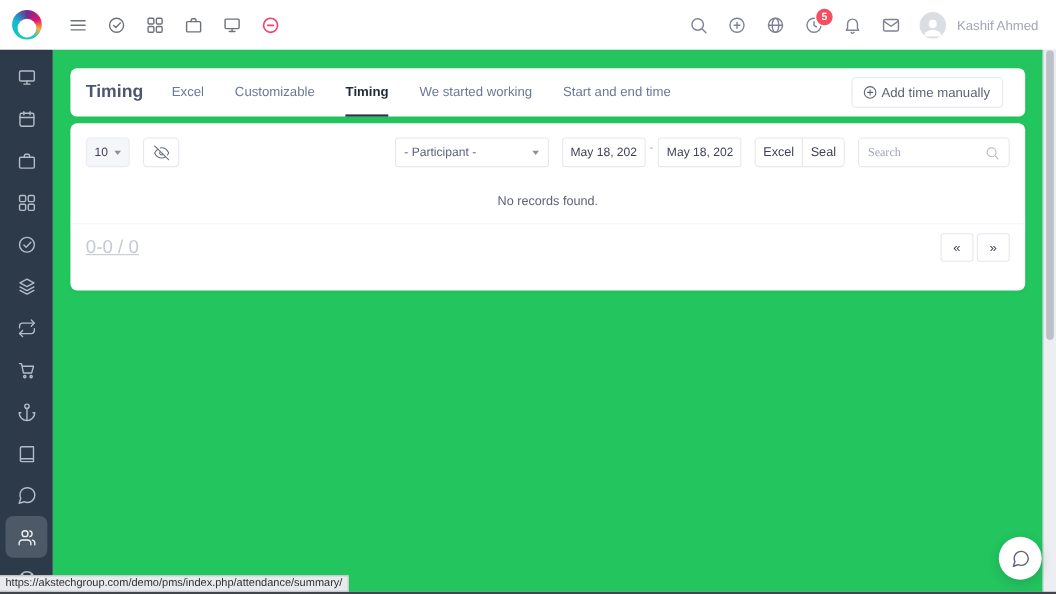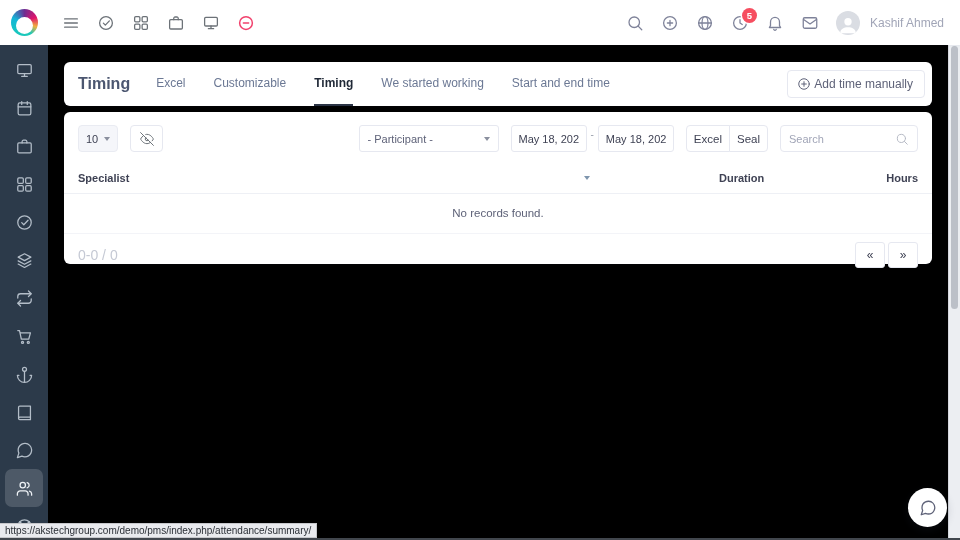--- a/index.html
+++ b/index.html
@@ -31,29 +31,29 @@
 
   
   .sidebar { position:absolute; left:0; top:45px; width:48px; bottom:0; background:#2c3a4a; z-index:20;
              display:flex; flex-direction:column; align-items:center; padding-top:6px; }
   .sb-item { width:38px; height:38px; border-radius:7px; display:flex; align-items:center; justify-content:center;
              color:#b3bdc8; cursor:pointer; flex:0 0 auto; }
   .sb-item svg.ic { width:19px; height:19px; stroke-width:1.6; }
   .sb-item.active { background:rgba(255,255,255,.16); color:#eef2f6; }
 
   
-  .main { position:absolute; left:48px; top:45px; right:12px; bottom:2px; background:#000000; z-index:10; }
+  .main { position:absolute; left:48px; top:45px; right:12px; bottom:2px; background:#22c55e; z-index:10; }
   .card { position:absolute; left:16px; right:16px; background:#fff; border-radius:6px; box-shadow:0 1px 2px rgba(76,87,125,.05); }
 
   
   .tabs-card { top:17px; height:44px; display:flex; align-items:center; }
   .page-title { font-size:16px; color:#4b5670; margin:0 26px 0 14px; }
   .tab { font-size:12px; color:#6b7894; margin-right:28px; height:44px; line-height:43px; cursor:pointer; white-space:nowrap; }
   .tab.active { color:#1f2836; font-weight:bold; border-bottom:2px solid #2b3445; }
-  .add-btn { margin-left:auto; margin-right:7px; height:28px; padding:0 11px 0 9px; display:flex; align-items:center; gap:3px;
+  .add-btn { margin-left:auto; margin-right:20px; height:28px; padding:0 11px 0 9px; display:flex; align-items:center; gap:3px;
              background:#fff; border:1px solid #e6e8f0; border-radius:4px; font-size:12px; color:#5e6278; cursor:pointer;
              font-family:"Liberation Sans", sans-serif; white-space:nowrap; }
 
   
   .table-card { top:67px; height:152px; }
   .filters { display:flex; align-items:center; padding:13px 14px 12px; }
   .page-size { height:27px; min-width:38px; padding:0 7px; display:flex; align-items:center; gap:6px; justify-content:center;
                background:#f5f6fa; border:1px solid #e9ebf2; border-radius:4px; font-size:11px; color:#3f4254; cursor:pointer; }
   .eye-btn { width:33px; height:27px; margin-left:12px; border:1px solid #e6e8f0; border-radius:4px; background:#fff;
              display:flex; align-items:center; justify-content:center; color:#6c7278; cursor:pointer; }
@@ -64,34 +64,34 @@
   .date-input { width:76px; height:27px; margin-left:12px; border:1px solid #e6e8f0; border-radius:3px; font-size:11px;
                 color:#3f4254; padding:0 7px; background:#fff; font-family:"Liberation Sans", sans-serif; outline:none; }
   .date-sep { font-size:10px; color:#9aa0ac; margin-left:4px; margin-right:-8px; align-self:flex-start; line-height:20px; }
   .btn-group { display:flex; margin-left:12px; }
   .grp-btn { height:27px; padding:0 7px; font-size:11.5px; color:#3f4254; background:#fff; border:1px solid #e6e8f0;
              cursor:pointer; font-family:"Liberation Sans", sans-serif; }
   .grp-btn:first-child { border-radius:4px 0 0 4px; }
   .grp-btn:last-child { border-radius:0 4px 4px 0; margin-left:-1px; }
   .search-wrap { margin-left:12px; width:138px; height:27px; border:1px solid #e6e8f0; border-radius:4px; background:#fff;
                  display:flex; align-items:center; padding:0 8px; gap:6px; }
-  .search-wrap input { flex:1; min-width:0; border:none; outline:none; font-size:11px; color:#5e6278; font-family:Liberation Sans, sans-serif; }
+  .search-wrap input { flex:1; min-width:0; border:none; outline:none; font-size:11px; color:#5e6278; font-family:Liberation Serif, serif; }
   .search-wrap input::placeholder { color:#a1a5b7; }
   .search-wrap svg { color:#b5b9c4; }
 
   .thead { position:relative; height:30px; border-bottom:1px solid #eef0f5; font-size:11px; font-weight:bold; color:#3f4254; }
   .th-specialist { position:absolute; left:14px; top:8px; }
   .th-caret { position:absolute; left:520px; top:12px; border-top-color:#7e95ad; cursor:pointer; }
   .th-duration { position:absolute; left:655px; top:8px; }
   .th-hours { position:absolute; right:14px; top:8px; }
 
   .empty-row { text-align:center; padding:13px 0 14px; font-size:11.5px; color:#5e6278; border-bottom:1px solid #f3f4f8; }
 
   .pagination { display:flex; align-items:center; padding:0 14px; height:42px; }
-  .page-range { font-size:14px; color:#c5c9d4; }
+  .page-range { font-size:17px; color:#c5c9d4;text-decoration:underline; }
   .pg-btns { margin-left:auto; display:flex; gap:3px; }
   .pg-btn { width:30px; height:26px; border:1px solid #e6e8f0; border-radius:3px; background:#fff; color:#3f4254;
             font-size:12px; display:flex; align-items:center; justify-content:center; cursor:pointer;
             font-family:"Liberation Sans", sans-serif; }
 
   
   .statusbar { position:absolute; left:0; bottom:2px; height:15px; background:#e9eaee; border:1px solid #c6c7cb; border-left:none;
                font-size:10px; color:#2b2f36; line-height:13px; padding:0 5px; z-index:60; white-space:nowrap; }
   .bottom-strip { position:absolute; left:0; right:0; bottom:0; height:2px; background:#41464d; z-index:55; }
   .chat-fab { position:absolute; right:13px; bottom:13px; width:39px; height:39px; border-radius:50%; background:#fff; border:none;
@@ -332,26 +332,20 @@
       </div>
       <div class="search-wrap">
         <input placeholder="Search" style="">
         <svg class="ic sm" viewBox="0 0 24 24">
             <circle cx="11" cy="11" r="7"></circle>
             <path d="M16.2 16.2L21 21"></path>
           </svg>
       </div>
     </div>
 
-    <div class="thead">
-      <span class="th-specialist">Specialist</span>
-      <span class="caret th-caret"></span>
-      <span class="th-duration">Duration</span>
-      <span class="th-hours">Hours</span>
-    </div>
 
     <div class="empty-row">No records found.</div>
 
     <div class="pagination">
       <span class="page-range">0-0 / 0</span>
       <div class="pg-btns">
         <button class="pg-btn">«</button>
         <button class="pg-btn">»</button>
       </div>
     </div>

